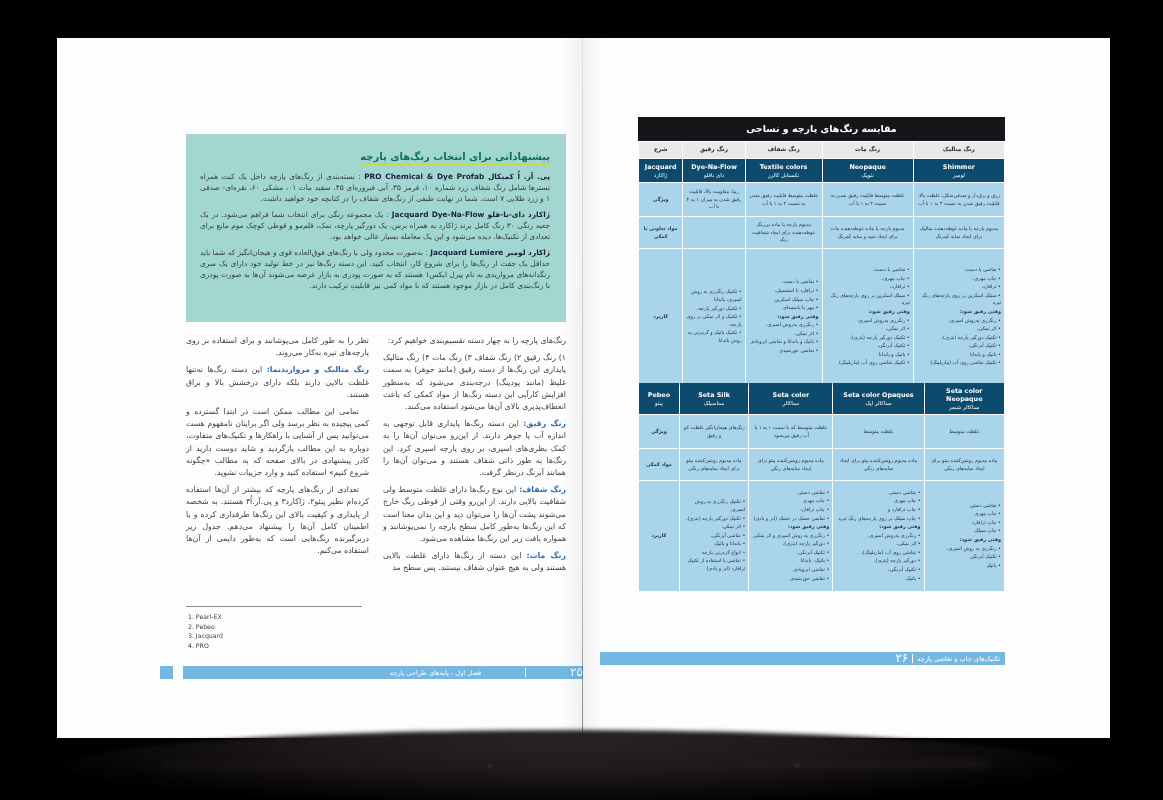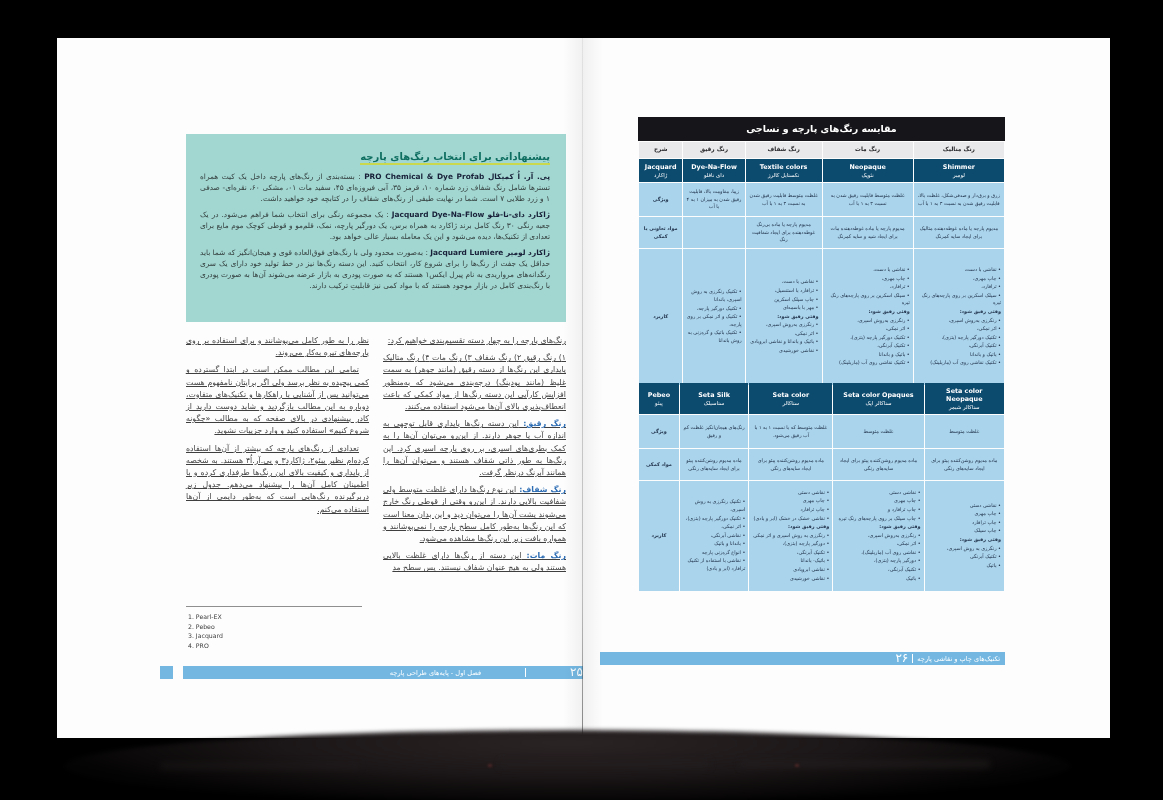--- a/index.html
+++ b/index.html
@@ -31,21 +31,21 @@
     padding:11px 16px 10px 14px;box-sizing:border-box;direction:rtl;overflow:hidden;}
   .sugg-title{font-size:10px;font-weight:bold;color:#0e6e60;display:inline-block;
     border-bottom:2px solid #c9d84c;padding-bottom:1px;margin-bottom:6px;}
   .sugg-box p{margin:0 0 5px 0;font-size:7.4px;line-height:11px;color:#34403f;text-align:justify;}
   .sugg-box p b{color:#172038;}
   
   .col{position:absolute;top:297px;direction:rtl;text-align:justify;font-size:7.8px;
     line-height:12.2px;color:#3f3f3f;}
   .col-right{left:326px;width:183px;}
   .col-left{left:129px;width:183px;}
-  .col p{margin:0 0 5px 0;text-decoration:underline;}
+  .col p{margin:0 0 5px 0;}
   .col p.ind{text-indent:10px;}
   .col .lead{color:#2d6db4;font-weight:bold;}
   .fn-rule{position:absolute;left:129px;top:568px;width:176px;height:1px;background:#8f8f8f;}
   .footnotes{position:absolute;left:131px;top:574px;direction:ltr;font-size:6.2px;line-height:9.5px;color:#3c3c3c;}
   
   .fbar{position:absolute;height:13px;background:#74b8e2;display:flex;align-items:center;
     color:#fff;font-size:6.6px;direction:rtl;box-sizing:border-box;}
   .fbar .pnum{font-size:12px;font-weight:normal;line-height:13px;}
   .fbar .vsep{width:1px;height:9px;background:#fff;margin:0 4px;}
   .fseg{position:absolute;width:13px;height:13px;background:#74b8e2;}
@@ -92,20 +92,21 @@
 
       <div class="col col-right" id="col-right">
           <p><span>رنگ‌های پارچه را به چهار دسته تقسیم‌بندی خواهیم کرد:</span></p>
           <p><span>۱) رنگ رقیق ۲) رنگ شفاف ۳) رنگ مات ۴) رنگ متالیک پایداری این رنگ‌ها از دسته رقیق (مانند جوهر) به سمت غلیظ (مانند پودینگ) درجه‌بندی می‌شود که به‌منظور افزایش کارآیی این دسته رنگ‌ها از مواد کمکی که باعث انعطاف‌پذیری بالای آن‌ها می‌شود استفاده می‌کنند.</span></p>
           <p><span class="lead">رنگ رقیق: </span><span>این دسته رنگ‌ها پایداری قابل توجهی به اندازه آب یا جوهر دارند. از این‌رو می‌توان آن‌ها را به کمک بطری‌های اسپری، بر روی پارچه اسپری کرد. این رنگ‌ها به طور ذاتی شفاف هستند و می‌توان آن‌ها را همانند آبرنگ درنظر گرفت.</span></p>
           <p><span class="lead">رنگ شفاف: </span><span>این نوع رنگ‌ها دارای غلظت متوسط ولی شفافیت بالایی دارند. از این‌رو وقتی از قوطی رنگ خارج می‌شوند پشت آن‌ها را می‌توان دید و این بدان معنا است که این رنگ‌ها به‌طور کامل سطح پارچه را نمی‌پوشانند و همواره بافت زیر این رنگ‌ها مشاهده می‌شود.</span></p>
           <p><span class="lead">رنگ مات: </span><span>این دسته از رنگ‌ها دارای غلظت بالایی هستند ولی به هیچ عنوان شفاف نیستند. پس سطح مد</span></p>
         </div>
       <div class="col col-left" id="col-left">
           <p><span>نظر را به طور کامل می‌پوشانند و برای استفاده بر روی پارچه‌های تیره به‌کار می‌روند.</span></p>
+          <p><span class="lead">رنگ متالیک و مرواریدنما: </span><span>این دسته رنگ‌ها نه‌تنها غلظت بالایی دارند بلکه دارای درخشش بالا و براق هستند.</span></p>
           <p class="ind"><span>تمامی این مطالب ممکن است در ابتدا گسترده و کمی پیچیده به نظر برسد ولی اگر برایتان نامفهوم هست می‌توانید پس از آشنایی با راهکارها و تکنیک‌های متفاوت، دوباره به این مطالب بازگردید و شاید دوست دارید از کادر پیشنهادی در بالای صفحه که به مطالب «چگونه شروع کنیم» استفاده کنید و وارد جزییات نشوید.</span></p>
           <p class="ind"><span>تعدادی از رنگ‌های پارچه که بیشتر از آن‌ها استفاده کرده‌ام نظیر پبئو۲، ژاکارد۳ و پی.آر.اُ۴ هستند. به شخصه از پایداری و کیفیت بالای این رنگ‌ها طرفداری کرده و با اطمینان کامل آن‌ها را پیشنهاد می‌دهم. جدول زیر دربرگیرنده رنگ‌هایی است که به‌طور دایمی از آن‌ها استفاده می‌کنم.</span></p>
         </div>
 
       <div class="fn-rule"></div>
       <div class="footnotes" id="footnotes">
           <div>1. Pearl-EX</div>
           <div>2. Pebeo</div>
           <div>3. Jacquard</div>
           <div>4. PRO</div>

